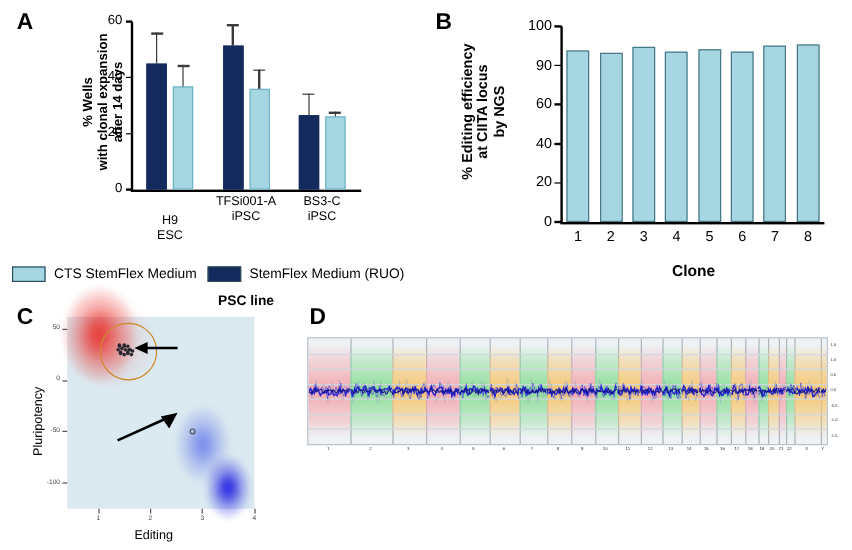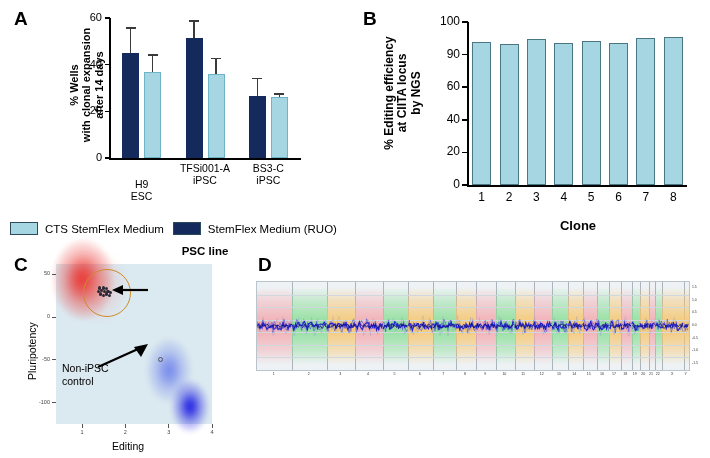--- a/index.html
+++ b/index.html
@@ -216,24 +216,20 @@
       <div class="c-ticklab" style="left: 160.667px; top: 179px; width: 16px; position: absolute;">3</div>
       <div class="c-tick" style="left: 211.5px; top: 174px; width: 1px; height: 4px; position: absolute;"></div>
       <div class="c-ticklab" style="left: 204px; top: 179px; width: 16px; position: absolute;">4</div>
     </div>
 
   <svg style="position:absolute;left:112px;top:33px;" width="38" height="14" viewBox="0 0 38 14">
     <line x1="36" y1="7" x2="10" y2="7" stroke="#000" stroke-width="2.2"></line>
     <polygon points="0,7 11,2 11,12" fill="#000"></polygon>
   </svg>
 
-  <div class="c-anno" style="left:62px;top:112px;width:80px;">
-    <span>Non-iPSC</span><br>
-    <span>control</span>
-  </div>
   <svg style="position:absolute;left:96px;top:93px;" width="54" height="26" viewBox="0 0 54 26">
     <line x1="2" y1="24" x2="42" y2="6" stroke="#000" stroke-width="2.2"></line>
     <polygon points="52,1 38,4 45,14" fill="#000"></polygon>
   </svg>
 
   <div class="c-axislab" style="left:112px;top:190px;">Editing</div>
 </div>
 
 <div class="panel" id="panelD" style="left:250px;top:250px;width:460px;height:208px;">
   <div class="panel-letter" style="left:8px;top:4px;position:absolute;">D</div>

